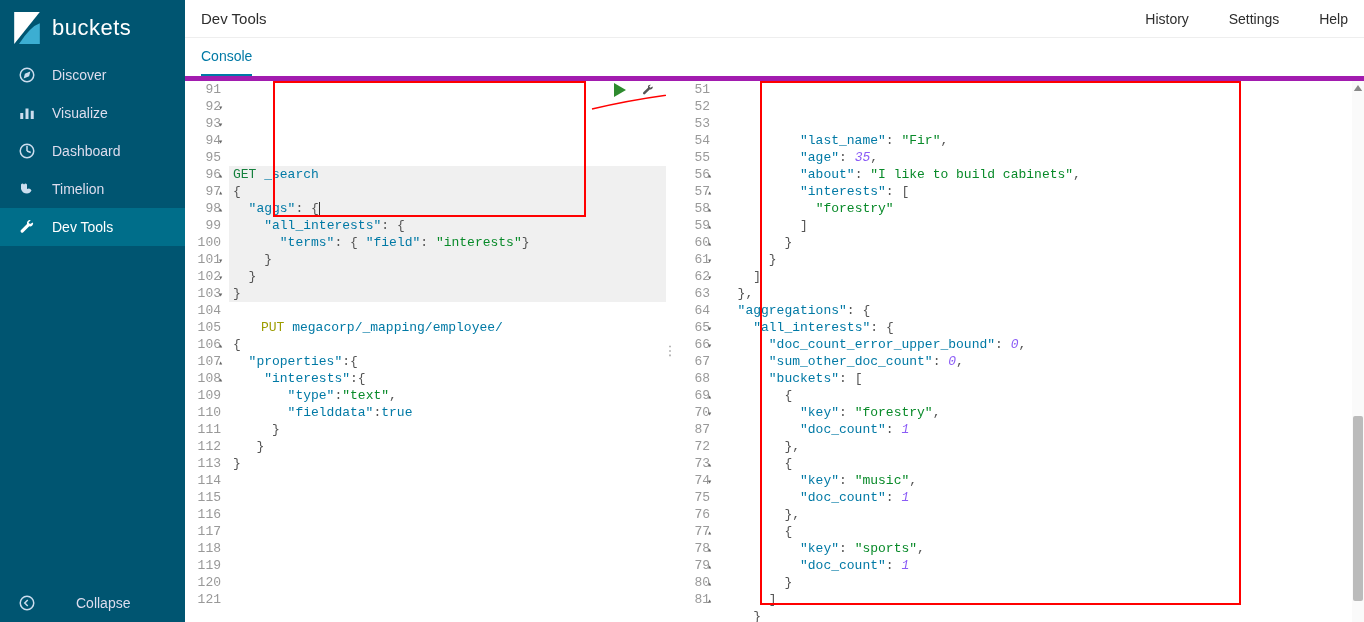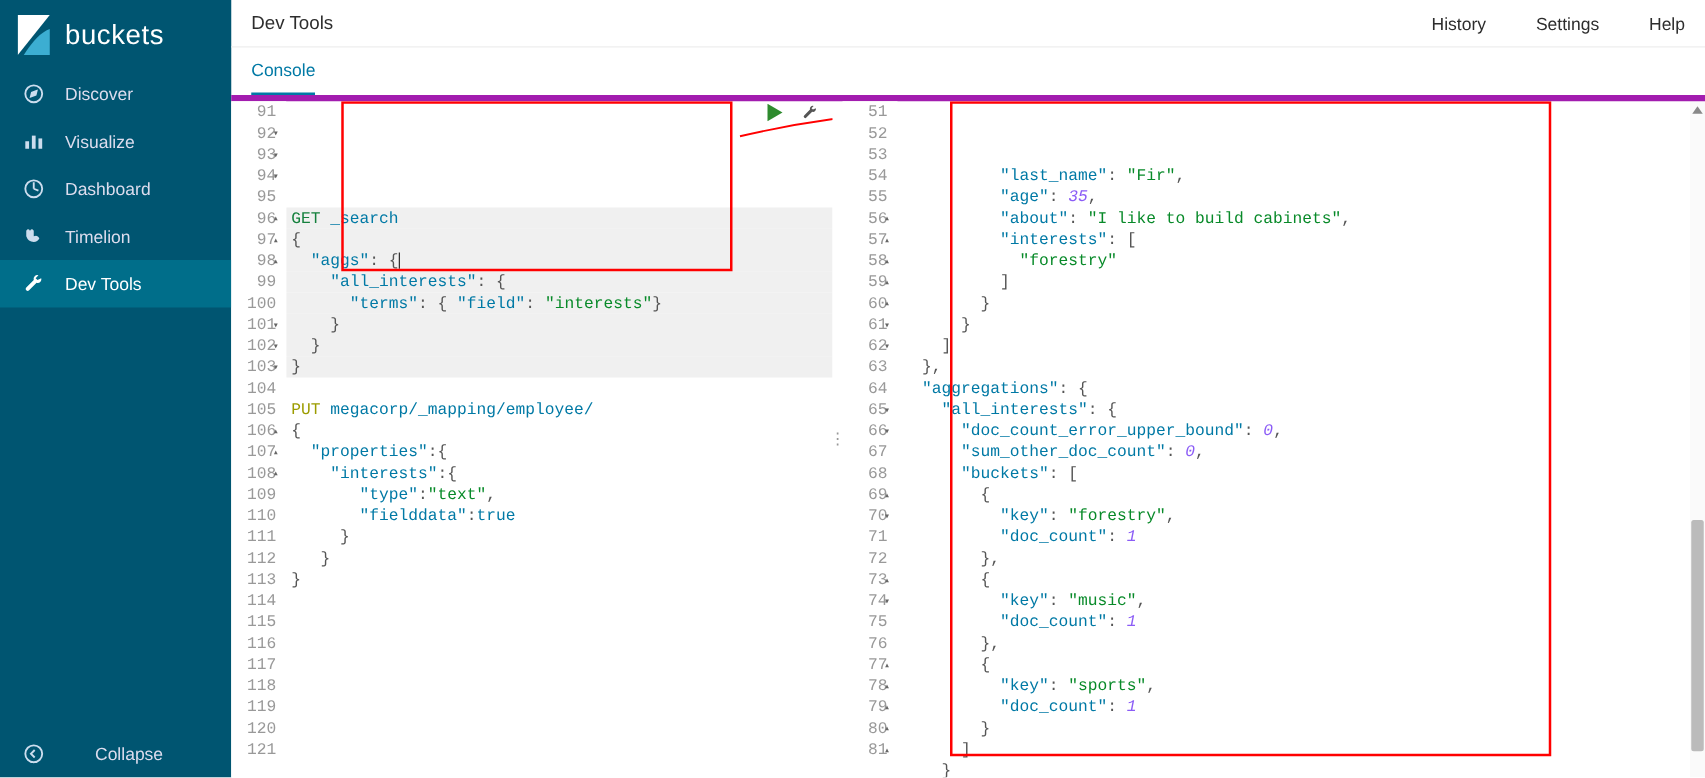--- a/index.html
+++ b/index.html
@@ -28,21 +28,21 @@
   .pane.divider { flex: 0 0 8px; display:flex; align-items:center; justify-content:center; color:#999; cursor: col-resize; }
   .pane.right { flex: 1; }
   .gutter { width: 44px; background: #fff; text-align: right; color: #999; padding-right: 8px; user-select: none; }
   .gutter .ln { height: 17px; position:relative; }
   .gutter .fold { position:absolute; right:-2px; top:1px; font-size:8px; color:#666;}
   .code { flex: 1; white-space: pre; overflow: hidden; position: relative; }
   .code .line { height: 17px; padding-left: 4px; }
   .hl-line { background: #e6e6e6; }
   .sel { background: #f0f0f0; }
   .kw-get { color: #15803d; }
-  .kw-put { color: #9c9c00; }
+  .kw-put { color: #9c9c00; margin-left: 28px; }
   .path { color: #0079a5; }
   .key { color: #0079a5; }
   .str { color: #088a29; }
   .num { color: #8b5cf6; font-style: italic; }
   .bool { color: #0079a5; }
   .punc { color: #555; }
   .caret { display:inline-block; width:1px; height:13px; background:#333; vertical-align:middle; }
   .red-box-left { position:absolute; border:2px solid #f00; pointer-events:none; left:44px; top:0; width:313px; height:136px; z-index:5;}
   .red-box-right { position:absolute; border:2px solid #f00; pointer-events:none; left:42px; top:0; width:481px; height:524px; z-index:5;}
   .actions { position:absolute; right:8px; top:2px; display:flex; gap:10px; z-index:6; }
@@ -204,21 +204,21 @@
             <div class="ln">61<span class="fold">▾</span></div>
             <div class="ln">62<span class="fold">▾</span></div>
             <div class="ln">63</div>
             <div class="ln">64</div>
             <div class="ln">65<span class="fold">▾</span></div>
             <div class="ln">66<span class="fold">▾</span></div>
             <div class="ln">67</div>
             <div class="ln">68</div>
             <div class="ln">69<span class="fold">▴</span></div>
             <div class="ln">70<span class="fold">▾</span></div>
-            <div class="ln">71</div>
+            <div class="ln">87</div>
             <div class="ln">72</div>
             <div class="ln">73<span class="fold">▴</span></div>
             <div class="ln">74<span class="fold">▾</span></div>
             <div class="ln">75</div>
             <div class="ln">76</div>
             <div class="ln">77<span class="fold">▴</span></div>
             <div class="ln">78<span class="fold">▴</span></div>
             <div class="ln">79<span class="fold">▴</span></div>
             <div class="ln">80<span class="fold">▴</span></div>
             <div class="ln">81<span class="fold">▴</span></div>

